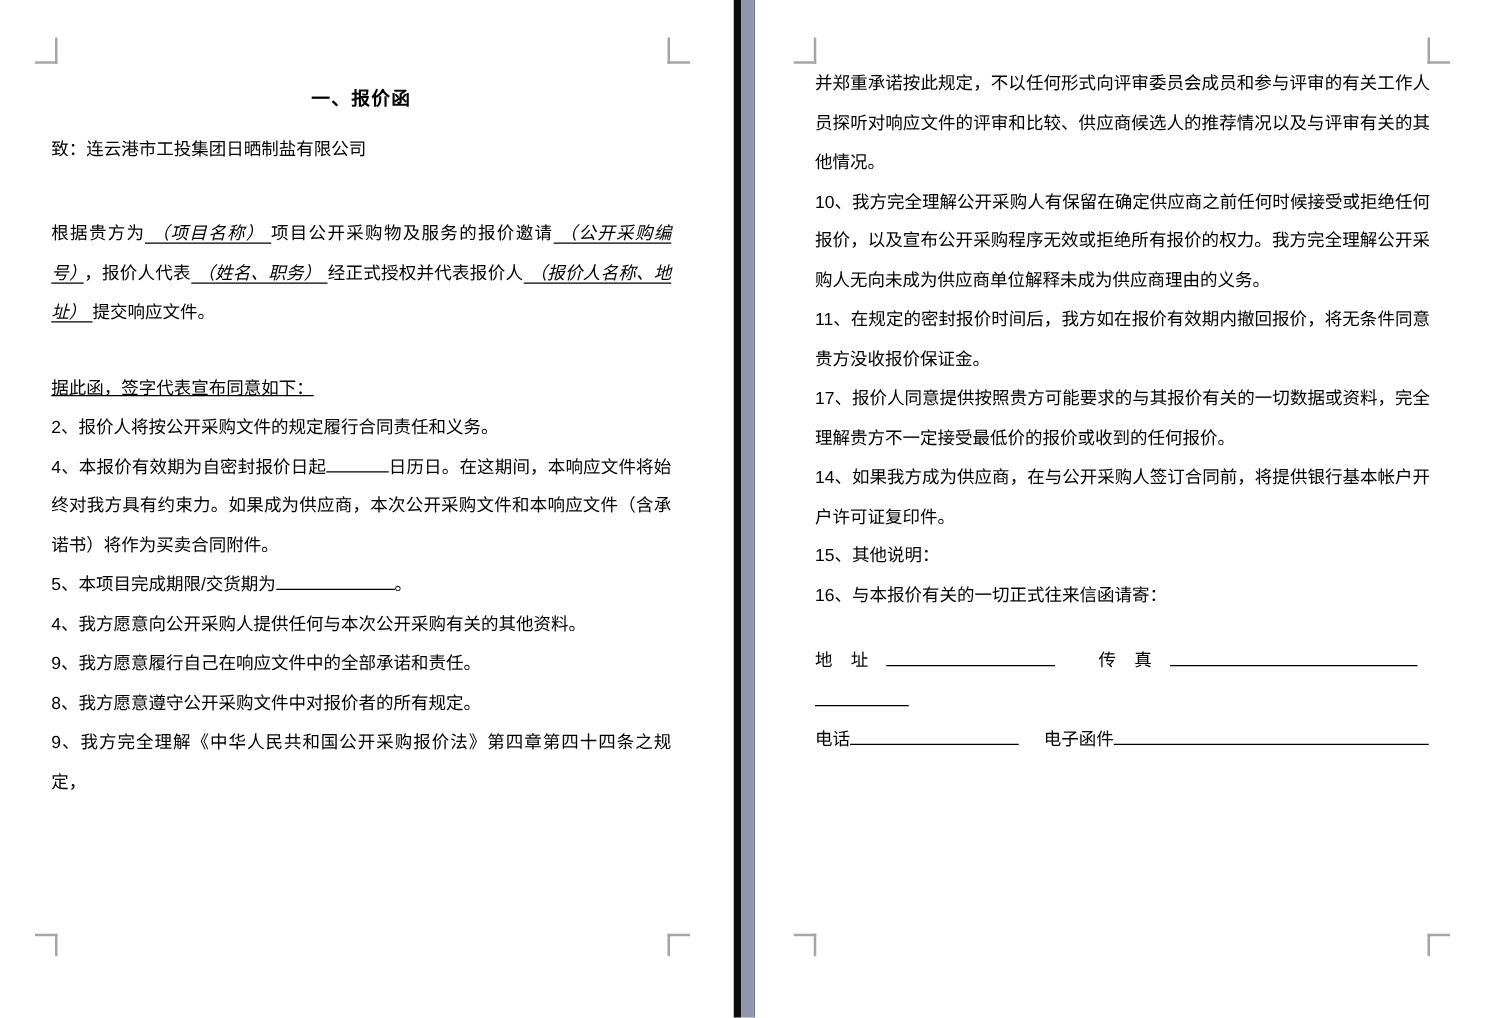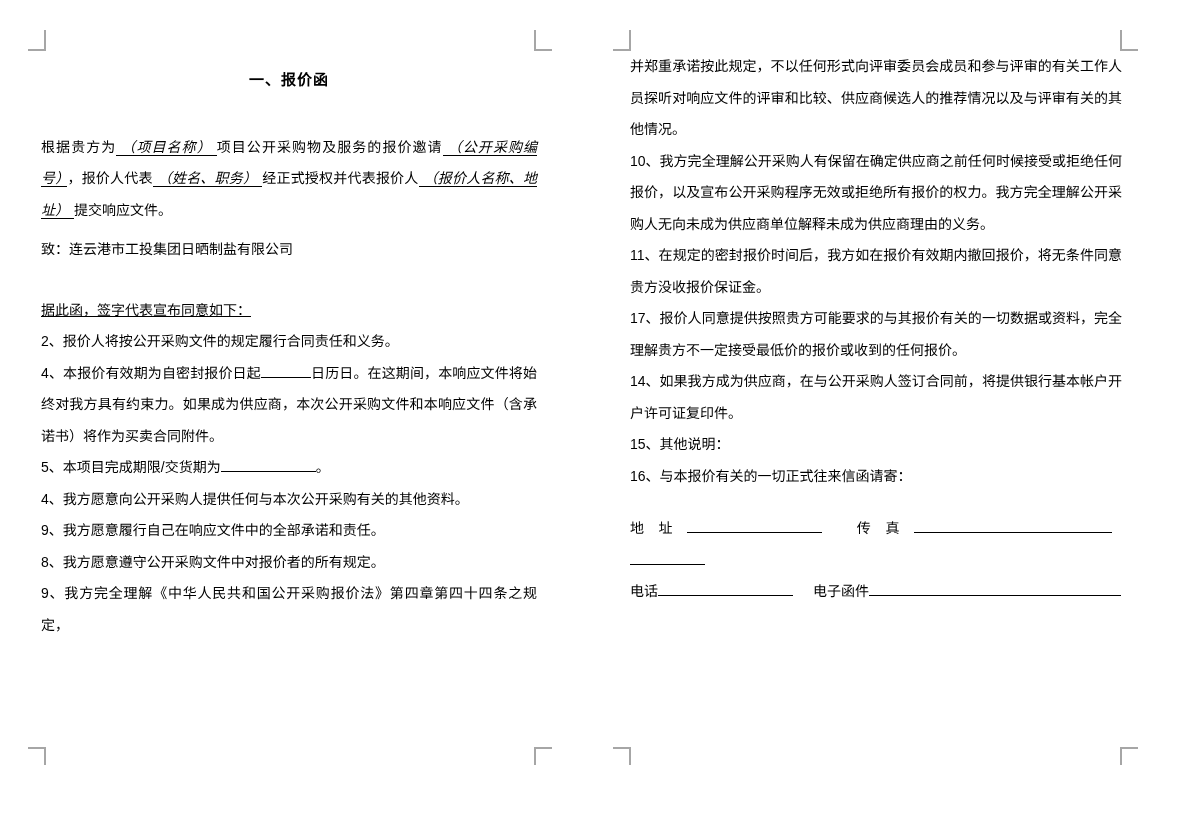--- a/index.html
+++ b/index.html
@@ -3,21 +3,21 @@
 <meta charset="utf-8">
 <style>
   html,body{margin:0;padding:0;}
   body{
     width:1191px;height:814px;position:relative;overflow:hidden;
     background:#ffffff;color:#000;
     font-family:"Liberation Sans","DejaVu Sans",sans-serif;
   }
   .page{position:absolute;top:0;height:814px;background:#fff;}
   .page.left{left:0;width:587px;padding-left:16px;}
-  .page.right{left:582px;width:587px;}
+  .page.right{left:604px;width:587px;}
 
   
   .divider{position:absolute;top:0;left:587px;width:17px;height:814px;}
   .divider .bar-black{position:absolute;left:0;top:0;width:6px;height:100%;background:#0d0d0d;}
   .divider .bar-gray{position:absolute;left:6px;top:0;width:10px;height:100%;background:#8d96ac;}
   .divider .bar-edge{position:absolute;left:16px;top:0;width:1px;height:100%;background:#6b7386;}
 
   
   .mark{position:absolute;}
   .mark.tl{left:28px;top:30px;width:16px;height:19px;border-right:2px solid #a6a6a6;border-bottom:2px solid #a6a6a6;}
@@ -50,22 +50,22 @@
 <body>
 
 <div class="page left">
   <div class="mark tl"></div>
   <div class="mark tr"></div>
   <div class="mark bl"></div>
   <div class="mark br"></div>
 
   <div class="content">
     <div class="doc-title">一、报价函</div>
+    <div class="para salutation">致：连云港市工投集团日晒制盐有限公司</div>
     <div class="para intro"><span>根据贵方为</span><span class="iu">（项目名称）</span><span>项目公开采购物及服务的报价邀请</span><span class="iu">（公开采购编号）</span><span>，报价人代表</span><span class="iu">（姓名、职务）</span><span>经正式授权并代表报价人</span><span class="iu">（报价人名称、地址）</span><span>提交响应文件。</span></div>
-    <div class="para salutation">致：连云港市工投集团日晒制盐有限公司</div>
     <div class="para declare">据此函，签字代表宣布同意如下：</div>
     <div class="para"><span>2、报价人将按公开采购文件的规定履行合同责任和义务。</span></div>
     <div class="para"><span>4、本报价有效期为自密封报价日起</span><span class="blank" style="width: 50px;"></span><span>日历日。在这期间，本响应文件将始终对我方具有约束力。如果成为供应商，本次公开采购文件和本响应文件（含承诺书）将作为买卖合同附件。</span></div>
     <div class="para"><span>5、本项目完成期限/交货期为</span><span class="blank" style="width: 95px;"></span><span>。</span></div>
     <div class="para"><span>4、我方愿意向公开采购人提供任何与本次公开采购有关的其他资料。</span></div>
     <div class="para"><span>9、我方愿意履行自己在响应文件中的全部承诺和责任。</span></div>
     <div class="para"><span>8、我方愿意遵守公开采购文件中对报价者的所有规定。</span></div>
     <div class="para"><span>9、我方完全理解《中华人民共和国公开采购报价法》第四章第四十四条之规定，</span></div>
   </div>
 </div>

